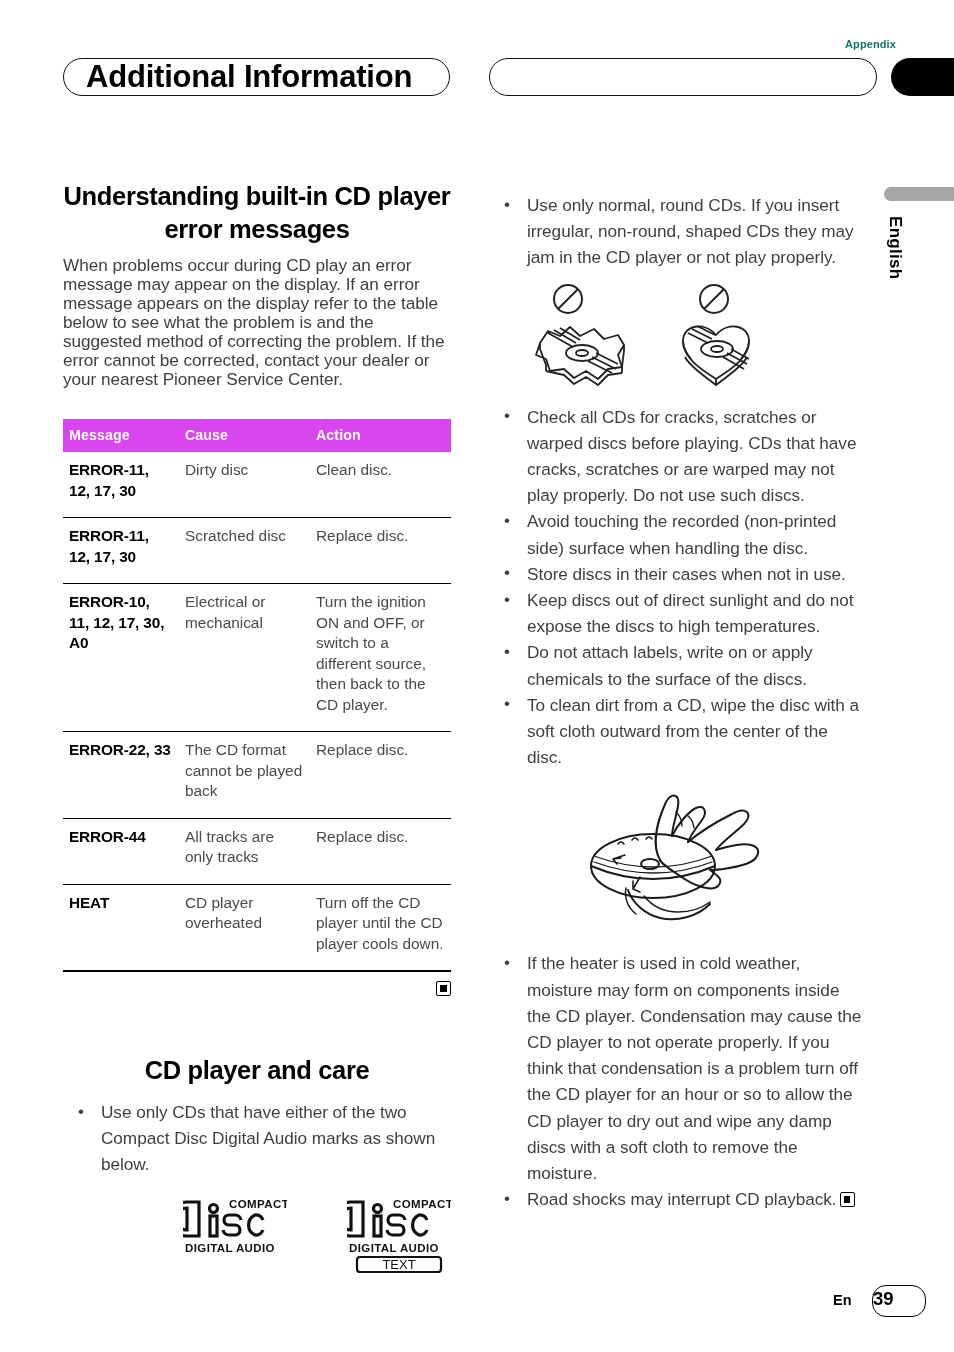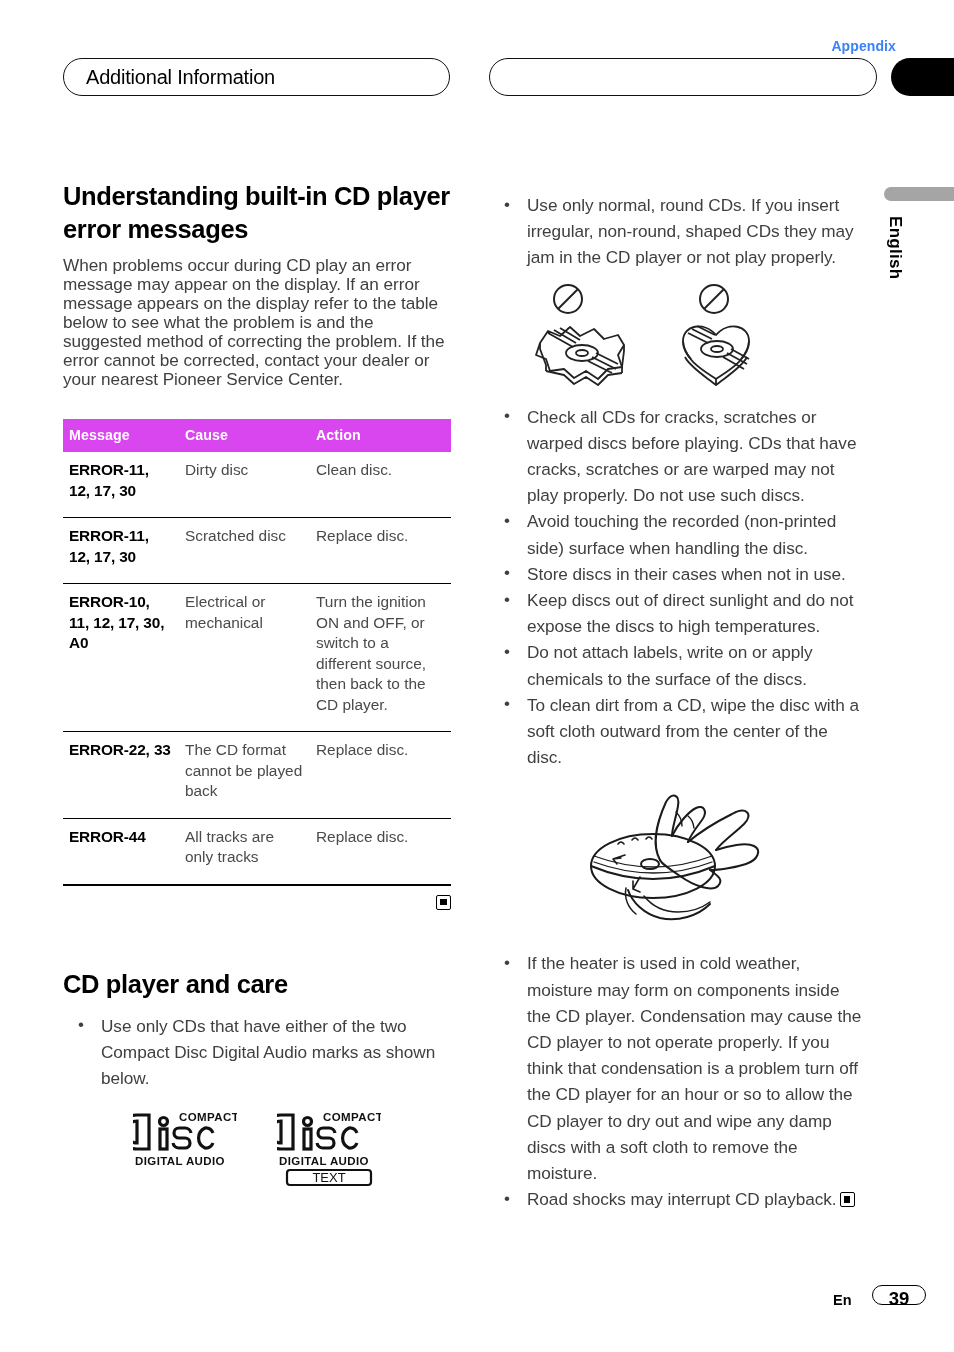--- a/index.html
+++ b/index.html
@@ -18,24 +18,24 @@
   .page {
     position: absolute;
     inset: 0;
   }
 
   
   .appendix-label {
     position: absolute;
     top: 38px;
     right: 58px;
-    font-size: 14px;
+    font-size: 11px;
     font-weight: bold;
     letter-spacing: 0.1px;
-    color: #3b82f6;
+    color: #0f766e;
   }
   .hdr-pill {
     position: absolute;
     top: 58px;
     height: 38px;
     border: 1.4px solid #111;
     border-radius: 19px;
     background: #fff;
     box-sizing: border-box;
   }
@@ -44,22 +44,22 @@
     width: 387px;
   }
   .hdr-pill.right {
     left: 489px;
     width: 388px;
   }
   .hdr-title {
     position: absolute;
     top: 62px;
     left: 86px;
-    font-size: 20px;
-    font-weight: normal;
+    font-size: 31px;
+    font-weight: bold;
     letter-spacing: -0.2px;
     color: #000;
     line-height: 30px;
   }
   .hdr-black-tab {
     position: absolute;
     top: 58px;
     left: 891px;
     right: 0;
     height: 38px;
@@ -99,20 +99,21 @@
   .col-left { left: 63px; }
   .col-right { left: 489px; }
 
   h1.sec {
     font-size: 25.5px;
     font-weight: bold;
     line-height: 33px;
     letter-spacing: -0.35px;
     margin: 0 0 10px 0;
     color: #000;
+    text-align: center;
   }
   p.body {
     font-size: 17.2px;
     line-height: 19px;
     color: #3f3f3f;
     margin: 0;
     letter-spacing: -0.05px;
   }
 
   
@@ -205,44 +206,44 @@
     margin: 12px 0 4px 0;
     text-align: center;
   }
   .fig-wipe {
     margin: 14px 0 10px 0;
     text-align: center;
   }
   .fig-logos {
     margin: 16px 0 0 0;
     display: flex;
-    justify-content: center;
-    gap: 40px;
+    justify-content: flex-end;
+    gap: 60px;
     align-items: flex-start;
   }
 
   
   .footer-en {
     position: absolute;
     left: 833px;
     top: 1292px;
     font-size: 14.5px;
     font-weight: bold;
     letter-spacing: 0.2px;
   }
   .footer-pg {
     position: absolute;
     left: 872px;
     top: 1285px;
     width: 54px;
-    height: 20px;
+    height: 32px;
     border: 1.7px solid #000;
     border-radius: 14px;
     box-sizing: border-box;
-    text-align: center;
+    text-align: left;
     font-size: 18.5px;
     font-weight: bold;
     line-height: 25px;
   }
 </style>
 </head>
 <body>
 
 <div class="page">
 
@@ -291,20 +292,25 @@
         </tr>
         <tr>
           <td class="msg">ERROR-22, 33</td>
           <td>The CD format cannot be played back</td>
           <td>Replace disc.</td>
         </tr>
         <tr>
           <td class="msg">ERROR-44</td>
           <td>All tracks are only tracks</td>
           <td>Replace disc.</td>
+        </tr>
+        <tr>
+          <td class="msg">HEAT</td>
+          <td>CD player overheated</td>
+          <td>Turn off the CD player until the CD player cools down.</td>
         </tr>
       </tbody>
     </table>
 
     <div class="tbl-endrule"></div>
 
     <div class="endmark-row">
       <span class="endmark"></span>
     </div>
 

